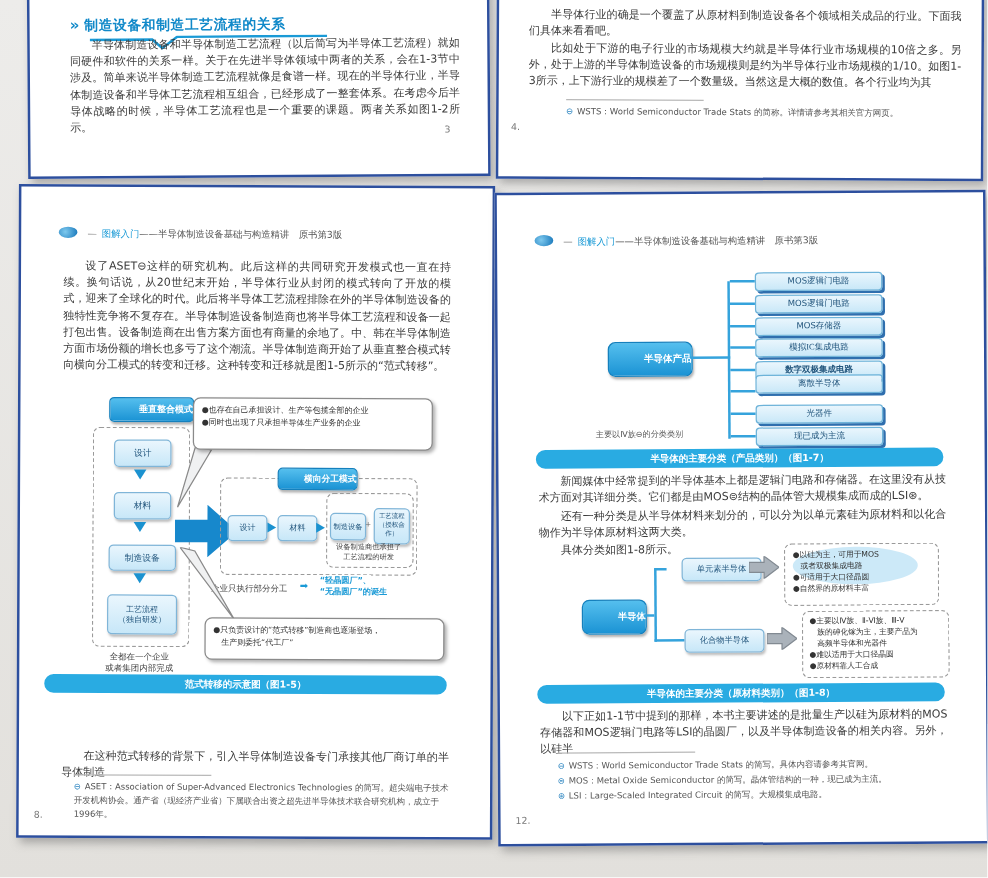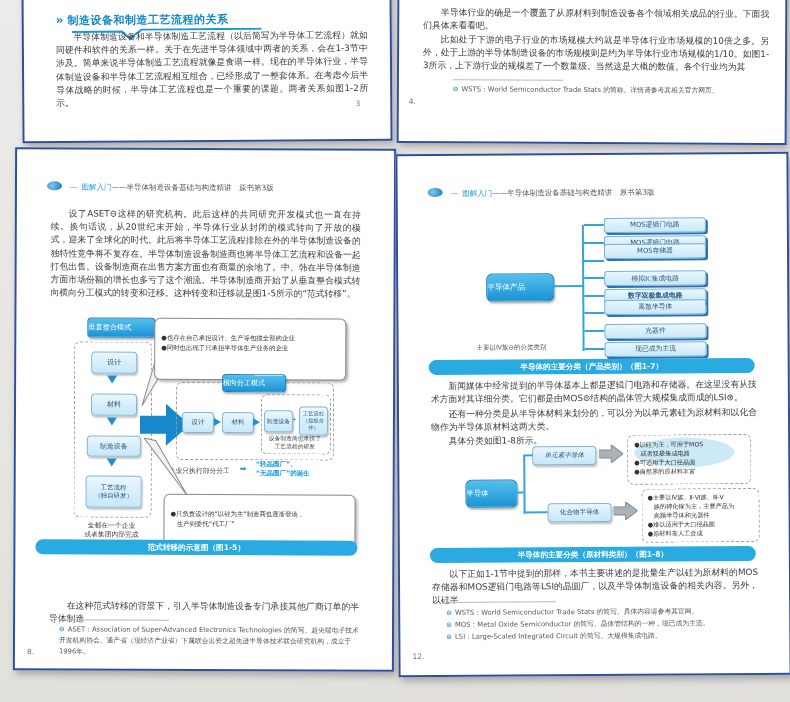--- a/index.html
+++ b/index.html
@@ -17,25 +17,25 @@
   .dblarrow{color:#1189c9;font-weight:bold;margin-right:4px;font-size:12px;}
   .pagenum{font-size:7.5px;color:#777;}
   .hdr{font-size:7.5px;color:#555;white-space:nowrap;}
   .hdr .brand{color:#1a9ad6;}
   .hdr .dash{color:#888;margin:0 4px;}
   .logo{display:inline-block;width:15px;height:9px;border-radius:50%;background:radial-gradient(circle at 35% 45%,#7ec9ee,#1273b8);vertical-align:-1px;margin-right:4px;}
   .fnote{font-size:6.8px;color:#555;line-height:11px;}
   .fnote .mk{color:#2e86c1;margin-right:3px;}
   .divider{border-top:1px solid #b9b9b9;height:0;}
   .bar{background:#29abe2;border-radius:8px;color:#fff;font-size:7.6px;font-weight:bold;text-align:center;line-height:15px;height:15px;}
-  .tbox{background:linear-gradient(#55bfee,#1b93d4);border:1px solid #1580bd;border-radius:4px;color:#fff;font-weight:normal;text-align:left;box-shadow:1px 2px 2px rgba(0,0,0,.3);}
+  .tbox{background:linear-gradient(#55bfee,#1b93d4);border:1px solid #1580bd;border-radius:4px;color:#fff;font-weight:bold;text-align:right;box-shadow:1px 2px 2px rgba(0,0,0,.3);}
   .box{background:linear-gradient(#eaf6fd,#c7e7f8);border:1px solid #7fb5d8;border-radius:4px;color:#23567d;text-align:center;box-shadow:1px 2px 2px rgba(0,0,0,.25);display:flex;align-items:center;justify-content:center;}
   .dashbox{border:1px dashed #9a9a9a;border-radius:6px;}
   .capsm{font-size:6.8px;color:#444;text-align:center;line-height:9px;}
-  .bubble{background:#fff;border:1px solid #8a8a8a;border-radius:6px;box-shadow:2px 2px 3px rgba(0,0,0,.3);font-size:6.4px;line-height:10px;color:#333;padding:14px 6px;}
+  .bubble{background:#fff;border:1px solid #8a8a8a;border-radius:6px;box-shadow:2px 2px 3px rgba(0,0,0,.3);font-size:6.4px;line-height:10px;color:#333;padding:4px 6px;}
   .varrow{width:0;height:0;border-left:5px solid transparent;border-right:5px solid transparent;border-top:8px solid #1b92d0;}
   .harrow{width:0;height:0;border-top:4px solid transparent;border-bottom:4px solid transparent;border-left:7px solid #1b92d0;}
   .hl{background:#35a3dc;height:2px;}
   .vl{background:#35a3dc;width:2px;}
   .leaf{background:linear-gradient(#eaf6fd,#c9e8f8);border:1px solid #6db3d9;border-radius:3px;box-shadow:2px 2px 0 #2f6fae;font-size:6.8px;color:#23567d;text-align:center;line-height:13px;height:13px;}
   .bullets{font-size:6.2px;line-height:9px;color:#333;}
   .ellipsebg{position:absolute;background:#bfe3f6;border-radius:50%;opacity:.8;}
   .bluetext{color:#1a9ad6;font-size:6.5px;line-height:9px;font-weight:bold;}
   .lbl{font-size:6.8px;color:#444;}
   svg{display:block;}
@@ -112,21 +112,21 @@
 工艺流程的研发</div>
 
       <div class="lbl abs" style="left:133px;top:148px;">企业只执行部分分工</div>
       <div class="abs" style="left:204px;top:146px;color:#1a9ad6;font-size:8px;">➡</div>
       <div class="bluetext preline abs" style="left:220px;top:142px;width:90px;">“轻晶圆厂”、
 “无晶圆厂”的诞生</div>
 
       <svg class="abs" style="left:108px;top:120px;" width="46" height="60">
         <polygon points="0,0 12,3 44,58" fill="#f0f1f2" stroke="#8a8a8a" stroke-width="1"></polygon>
       </svg>
-      <div class="bubble preline abs" style="left:128px;top:176px;width:178px;height:24px;">●只负责设计的“以硅为主”制造商也逐渐登场，
+      <div class="bubble preline abs" style="left:128px;top:176px;width:178px;height:24px;">●只负责设计的“范式转移”制造商也逐渐登场，
 　生产则委托“代工厂”</div>
 
       <div class="bar abs" style="left:0;top:222px;width:322px;">范式转移的示意图（图1-5）</div>
     </div>
 
     <p class="body-text abs" style="left:34px;top:450px;width:310px;margin:0;">在这种范式转移的背景下，引入半导体制造设备专门承接其他厂商订单的半导体制造</p>
     <div class="divider abs" style="left:44px;top:470px;width:110px;"></div>
     <div class="fnote abs" style="left:44px;top:475px;width:300px;">
       <span class="mk">⊖</span><span>ASET：Association of Super-Advanced Electronics Technologies 的简写。超尖端电子技术开发机构协会。通产省（现经济产业省）下属联合出资之超先进半导体技术联合研究机构，成立于1996年。</span>
     </div>
@@ -145,42 +145,42 @@
       <div class="hl abs" style="left:130px;top:9px;width:20px;"></div>
       <div class="hl abs" style="left:130px;top:27px;width:20px;"></div>
       <div class="hl abs" style="left:130px;top:45px;width:20px;"></div>
       <div class="hl abs" style="left:130px;top:62px;width:20px;"></div>
       <div class="hl abs" style="left:130px;top:80px;width:20px;"></div>
       <div class="hl abs" style="left:130px;top:97px;width:20px;"></div>
       <div class="hl abs" style="left:130px;top:115px;width:20px;"></div>
       <div class="hl abs" style="left:130px;top:133px;width:20px;"></div>
       <div class="leaf abs" style="left:150px;top:3px;width:100px;">MOS逻辑门电路</div>
       <div class="leaf abs" style="left:150px;top:21px;width:100px;">MOS逻辑门电路</div>
-      <div class="leaf abs" style="left:150px;top:29px;width:100px;">MOS存储器</div>
+      <div class="leaf abs" style="left:150px;top:39px;width:100px;">MOS存储器</div>
       <div class="leaf abs" style="left:150px;top:56px;width:100px;font-family:Liberation Serif, serif;">模拟IC集成电路</div>
       <div class="leaf abs" style="left:150px;top:74px;width:100px;font-weight:bold;">数字双极集成电路</div>
       <div class="leaf abs" style="left:150px;top:85px;width:100px;">离散半导体</div>
       <div class="leaf abs" style="left:150px;top:109px;width:100px;">光器件</div>
       <div class="leaf abs" style="left:150px;top:127px;width:100px;">现已成为主流</div>
       <div class="lbl abs" style="left:22px;top:128px;font-size:6.5px;color:#555;">主要以Ⅳ族⊖的分类类别</div>
     </div>
 
     <div class="bar abs" style="left:30px;top:204px;width:326px;">半导体的主要分类（产品类别）（图1-7）</div>
 
     <p class="body-text abs" style="left:32px;top:224px;width:326px;margin:0;">新闻媒体中经常提到的半导体基本上都是逻辑门电路和存储器。在这里没有从技术方面对其详细分类。它们都是由MOS⊜结构的晶体管大规模集成而成的LSI⊛。</p>
     <p class="body-text abs" style="left:32px;top:252px;width:326px;margin:0;">还有一种分类是从半导体材料来划分的，可以分为以单元素硅为原材料和以化合物作为半导体原材料这两大类。</p>
     <p class="body-text abs" style="left:32px;top:279px;width:326px;margin:0;">具体分类如图1-8所示。</p>
 
     <div class="abs" style="left:30px;top:282px;width:328px;height:106px;">
       <div class="tbox abs" style="left:36px;top:42px;width:50px;height:26px;font-size:7.4px;line-height:26px;border-radius:6px;">半导体</div>
       <div class="hl abs" style="left:86px;top:54px;width:8px;"></div>
       <div class="vl abs" style="left:94px;top:18px;height:58px;"></div>
       <div class="hl abs" style="left:94px;top:17px;width:10px;"></div>
       <div class="hl abs" style="left:94px;top:74px;width:24px;"></div>
-      <div class="box abs" style="left:103px;top:9px;width:62px;height:17px;font-size:6.6px;font-style:italic;">单元素半导体</div>
+      <div class="box abs" style="left:116px;top:9px;width:62px;height:17px;font-size:6.6px;">单元素半导体</div>
       <div class="box abs" style="left:118px;top:66px;width:62px;height:17px;font-size:6.6px;">化合物半导体</div>
       <svg class="abs" style="left:170px;top:8px;" width="24" height="18">
         <polygon points="0,5 12,5 12,0 24,9 12,18 12,13 0,13" fill="#aab2ba" stroke="#828a92" stroke-width="1"></polygon>
       </svg>
       <svg class="abs" style="left:184px;top:65px;" width="24" height="18">
         <polygon points="0,5 12,5 12,0 24,9 12,18 12,13 0,13" fill="#aab2ba" stroke="#828a92" stroke-width="1"></polygon>
       </svg>
       <div class="dashbox abs" style="left:198px;top:-2px;width:122px;height:48px;">
         <div class="ellipsebg" style="left:6px;top:2px;width:100px;height:30px;"></div>
         <div class="bullets preline abs" style="left:6px;top:4px;width:112px;">●以硅为主，可用于MOS

